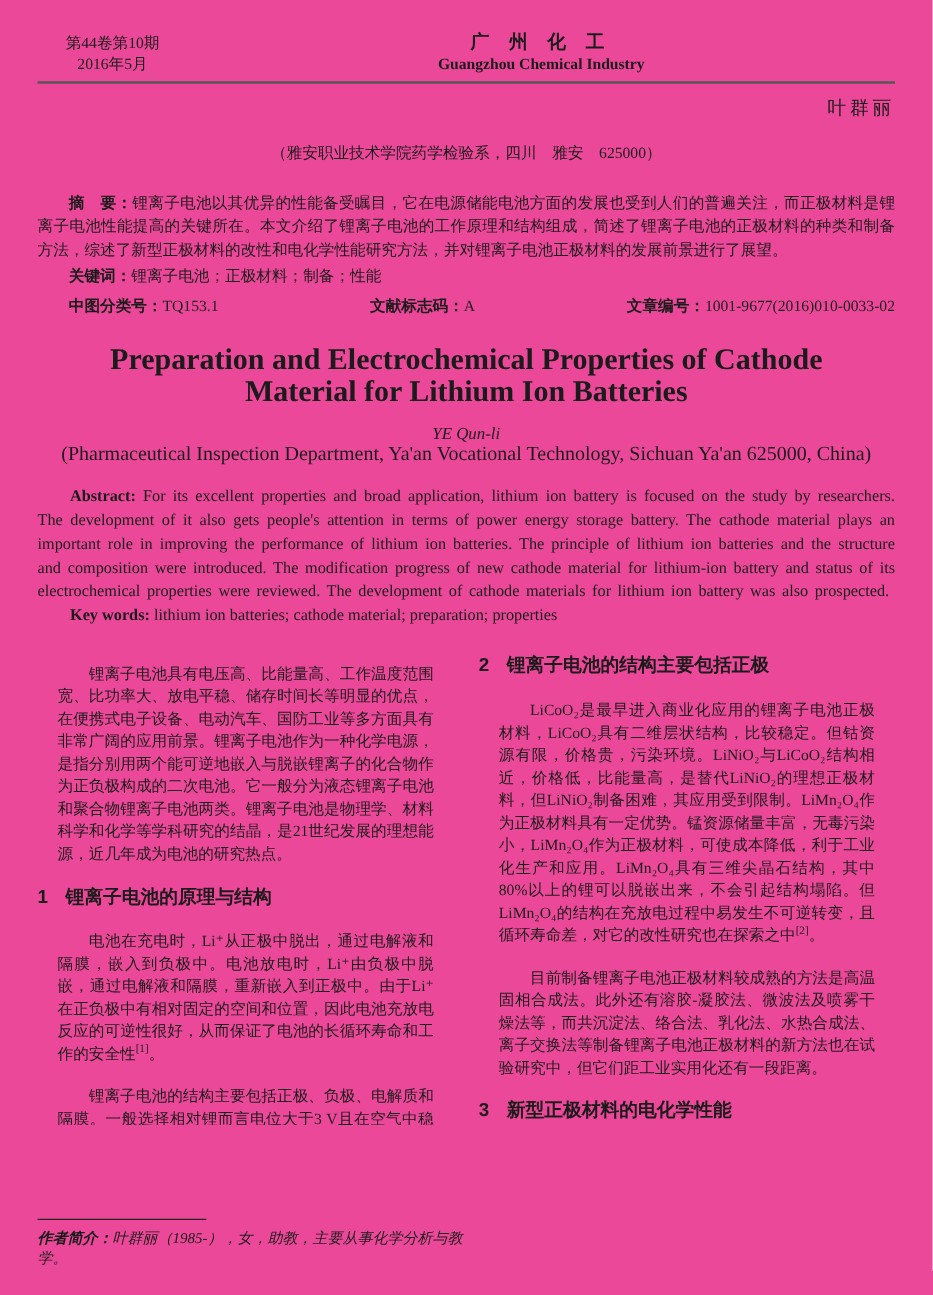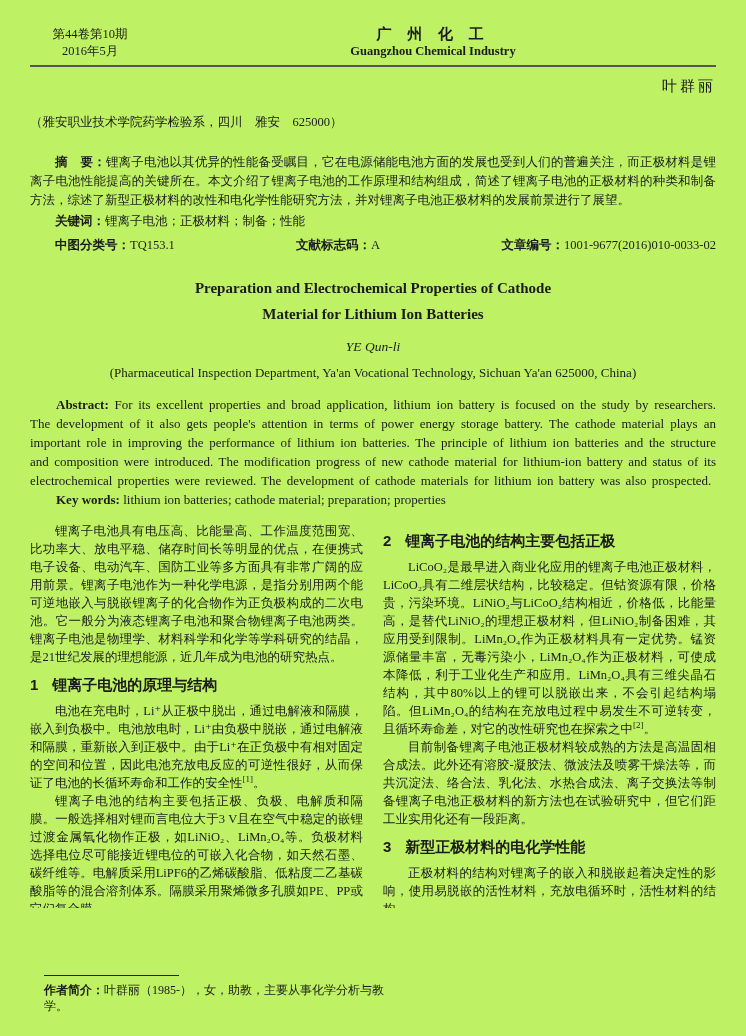--- a/index.html
+++ b/index.html
@@ -1,20 +1,20 @@
 <!DOCTYPE html>
 <html><head>
 <meta charset="utf-8">
 <style>
   html,body{margin:0;padding:0;background:#e8e8e6;}
   .page{
     position:relative;
     width:746px;height:1036px;
     margin:0 auto;
-    background:#bef264;
+    background:#ec4899;
     color:#1b1b1b;
     font-family:"Liberation Serif","DejaVu Serif",serif;
     overflow:hidden;
     box-sizing:border-box;
     padding:26px 30px 0 30px;
   }
   
   .hdr{display:flex;justify-content:space-between;align-items:flex-start;
        font-size:12.5px;line-height:17px;}
   .hdr-left,.hdr-right{width:120px;}
@@ -24,65 +24,65 @@
   .hdr-cn{font-size:15px;letter-spacing:6px;font-weight:bold;}
   .hdr-en{font-size:12.5px;font-weight:bold;}
   .hdr-rule{height:2px;background:#565656;margin-top:5px;}
   
   .title-cn{
     margin:32px 0 0 0;text-align:center;
     font-family:"Liberation Sans","DejaVu Sans",sans-serif;
     font-weight:bold;font-size:26px;letter-spacing:2px;
   }
   .author-cn{margin-top:10px;text-align:right;font-size:15px;letter-spacing:3px;}
-  .affil-cn{margin-top:18px;text-align:left;font-size:12.5px;}
+  .affil-cn{margin-top:18px;text-align:center;font-size:12.5px;}
   
   .lbl{font-family:"Liberation Sans","DejaVu Sans",sans-serif;font-weight:bold;}
   .abstract-cn{
     margin:22px 0 0 0;font-size:12.5px;line-height:19px;
     text-align:justify;text-indent:2em;
   }
   .keywords-cn{margin:2px 0 0 0;font-size:12.5px;line-height:19px;text-indent:2em;}
   .meta-row{
     display:flex;justify-content:space-between;
     margin-top:5px;font-size:12.5px;line-height:19px;
     padding-left:2em;
     align-items:flex-end;
   }
   
   .title-en{
     margin:20px 0 0 0;text-align:center;
-    font-size:15px;line-height:26px;font-weight:bold;
+    font-size:24px;line-height:26px;font-weight:bold;
   }
   .author-en{margin-top:12px;text-align:center;font-style:italic;font-size:13.5px;}
-  .affil-en{margin-top:10px;text-align:center;font-size:13px;font-family:Liberation Serif, serif;}
+  .affil-en{margin-top:0;text-align:center;font-size:16px;font-family:Liberation Serif, serif;}
   .abstract-en{
     margin:14px 0 0 0;font-size:13px;line-height:19px;
     text-align:justify;text-indent:2em;word-spacing:2px;
   }
   .keywords-en{margin:0;font-size:13px;line-height:19px;text-indent:2em;}
   
   .body-cols{
     display:flex;gap:20px;margin-top:13px;
     height:386px;overflow:hidden;
   }
   .col{flex:1;min-width:0;}
   .col p{
-    margin:0;font-size:12.5px;line-height:18px;
+    margin:16px;font-size:12.5px;line-height:18px;
     text-align:justify;text-indent:2em;
   }
   .sec{
     margin:9px 0 7px 0;
     font-family:"Liberation Sans","DejaVu Sans",sans-serif;
     font-weight:bold;font-size:15px;line-height:20px;
   }
   .sec-num{margin-right:14px;}
   sup.ref{font-size:9px;line-height:0;}
   
-  .footnote{position:absolute;left:44px;bottom:22px;width:350px;}
+  .footnote{position:absolute;left:30px;bottom:22px;width:350px;font-style:italic;}
   .fn-rule{width:135px;height:1.5px;background:#222;margin-bottom:6px;}
   .fn-text{font-size:12px;line-height:16px;}
 </style>
 </head>
 <body>
 
 <div class="page">
 
   <div class="hdr">
     <div class="hdr-left">

